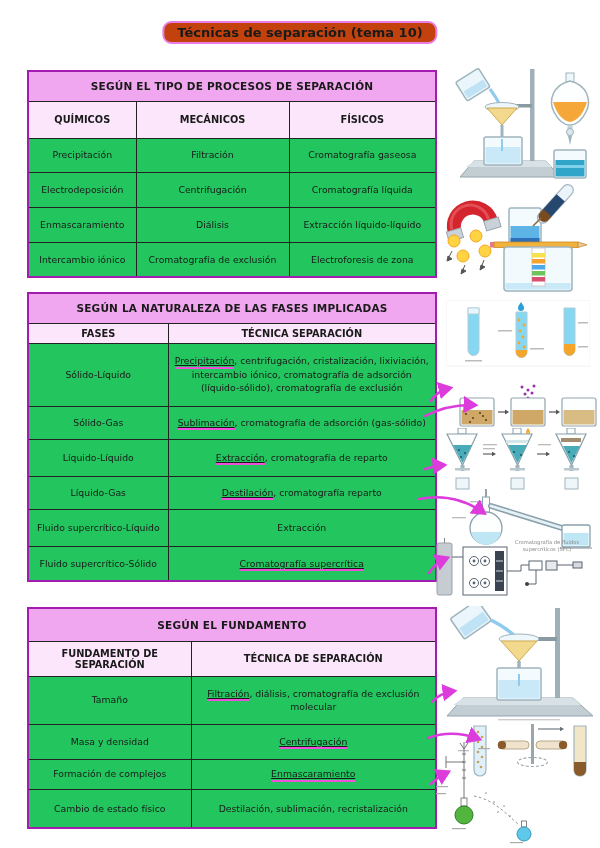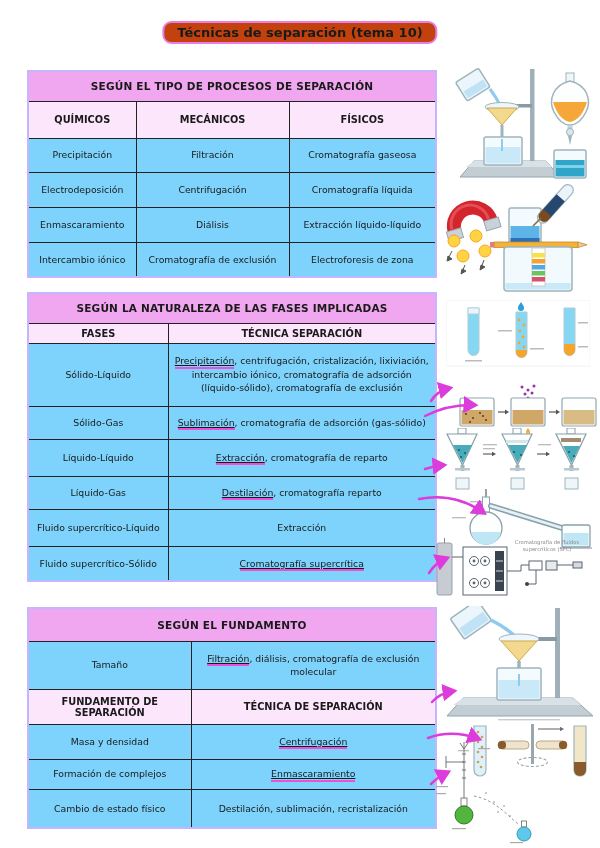--- a/index.html
+++ b/index.html
@@ -2,26 +2,26 @@
 <html><head>
 <meta charset="utf-8">
 <style>
   html,body{margin:0;padding:0;background:#fff;}
   .page{position:relative;width:600px;height:848px;background:#ffffff;
         font-family:"DejaVu Sans",sans-serif;color:#1a1a1a;overflow:hidden;}
   .title-pill{position:absolute;left:50%;top:21px;transform:translateX(-50%);
         background:#c2410c;border:2px solid #e87de4;border-radius:9px;
         padding:2px 13px;font-size:13px;font-weight:bold;white-space:nowrap;}
   table.tbl{position:absolute;left:27px;width:408px;border-collapse:collapse;
-        table-layout:fixed;border:2px solid #c4b5fd;}
+        table-layout:fixed;border:2px solid #a21caf;}
   .tbl th,.tbl td{border:1.6px solid #222;text-align:center;vertical-align:middle;
         padding:1px 5px;}
   .tbl .ttl{background:#f0a7ef;font-weight:bold;font-size:10.5px;letter-spacing:.2px;}
   .tbl .sub{background:#fbe6fb;font-weight:bold;font-size:9.8px;margin-left:44px;}
-  .tbl td{font-size:9.3px;background:#7dd3fc;line-height:1.45;}
+  .tbl td{font-size:9.3px;background:#22c55e;line-height:1.45;}
   .mk{text-decoration:underline;border-bottom:2.6px solid #ee4fd8;padding-bottom:0.5px;}
   .fig{position:absolute;}
   .fig svg{display:block;width:100%;height:100%;}
   #arrows{position:absolute;left:0;top:0;pointer-events:none;}
 </style>
 </head>
 <body>
 
 <div class="page">
 
@@ -107,27 +107,27 @@
 
   <table class="tbl" id="t3" style="top:607px">
     <colgroup>
         <col style="width:163px">
         <col style="width:245px">
       </colgroup>
     <tbody>
         <tr style="height:33px">
           <th class="ttl" colspan="2">SEGÚN EL FUNDAMENTO</th>
         </tr>
+    <tr style="height:35px">
+      <th class="sub">FUNDAMENTO DE SEPARACIÓN</th>
+      <th class="sub">TÉCNICA DE SEPARACIÓN</th>
+    </tr>
     <tr style="height:48px">
       <td>Tamaño</td>
       <td><span class="mk">Filtración</span><span>, diálisis, cromatografía de exclusión molecular</span></td>
-    </tr>
-    <tr style="height:35px">
-      <th class="sub">FUNDAMENTO DE SEPARACIÓN</th>
-      <th class="sub">TÉCNICA DE SEPARACIÓN</th>
     </tr>
     <tr style="height:35px">
       <td>Masa y densidad</td>
       <td><span class="mk">Centrifugación</span><span></span></td>
     </tr>
     <tr style="height:30px">
       <td>Formación de complejos</td>
       <td><span class="mk">Enmascaramiento</span><span></span></td>
     </tr>
     <tr style="height:39px">

